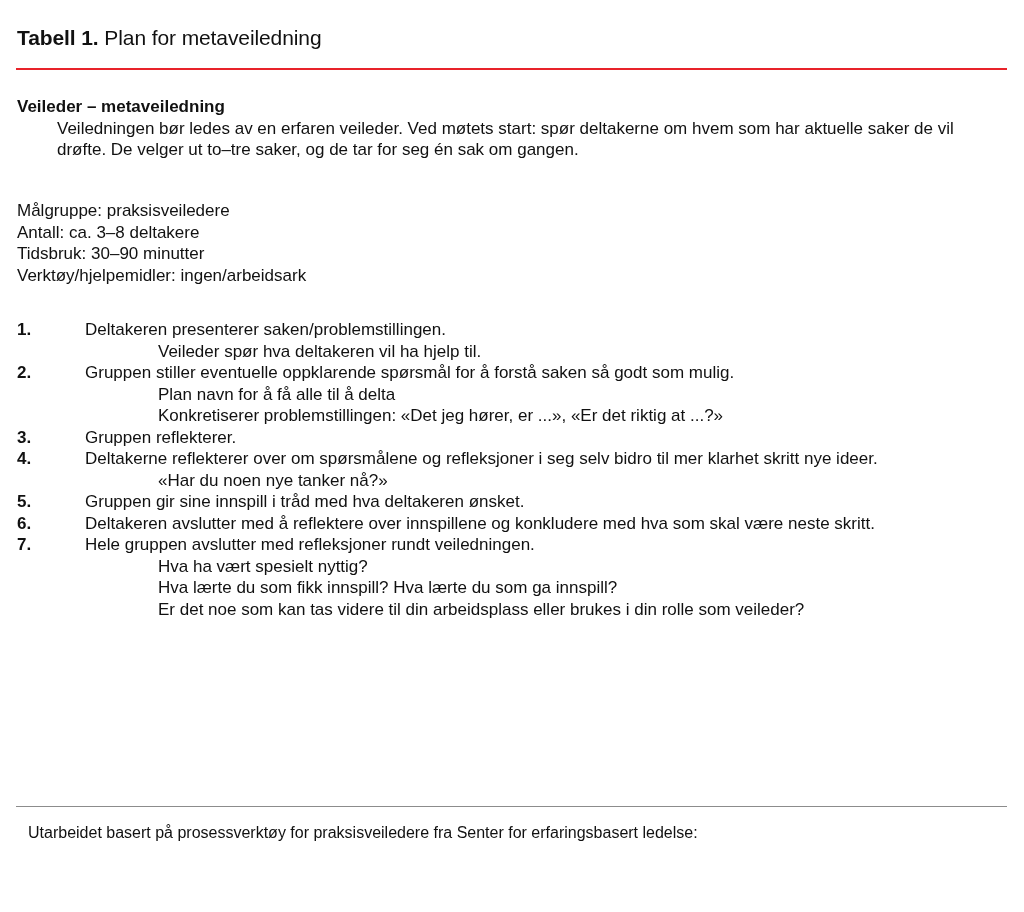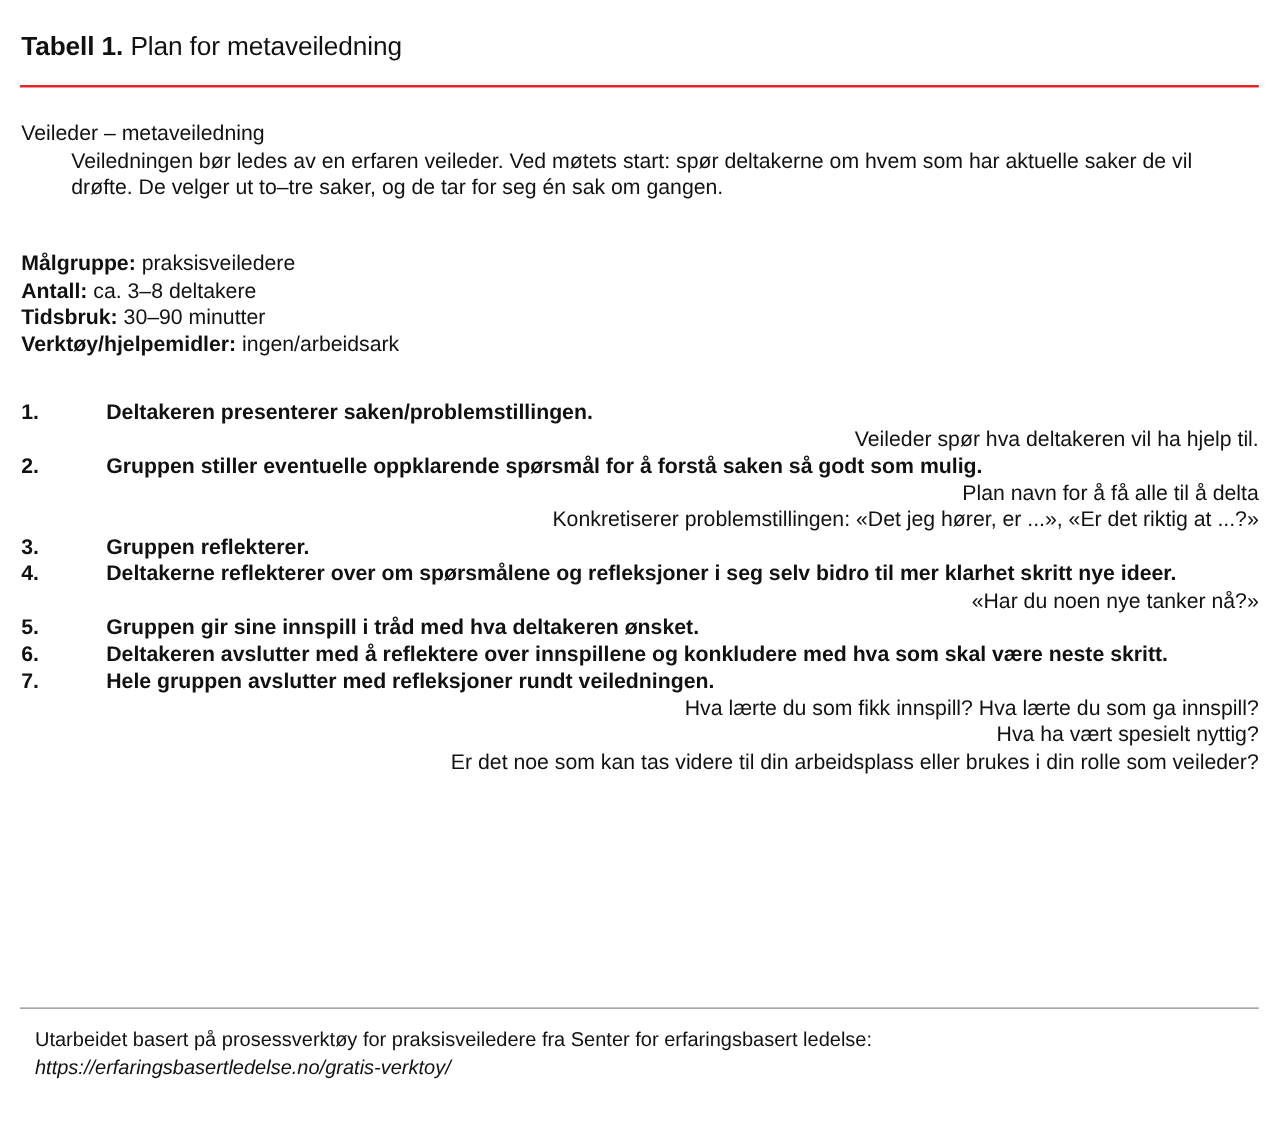--- a/index.html
+++ b/index.html
@@ -61,42 +61,42 @@
   
   .intro {
     position: absolute;
     left: 17px;
     top: 96px;
     width: 975px;
     font-size: 17px;
     line-height: 21.5px;
   }
   .intro .heading {
-    font-weight: normal;
+    font-weight: bold;
     display: block;
   }
   .intro .para {
     display: block;
     margin-left: 40px;
   }
 
   
   .meta {
     position: absolute;
     left: 17px;
     top: 200px;
     font-size: 17px;
     line-height: 21.5px;
   }
   .meta .row {
     display: block;
     white-space: nowrap;
   }
   .meta .key {
-    font-weight: bold;
+    font-weight: normal;
   }
   .meta .val {
     font-weight: normal;
   }
 
   
   .steps {
     position: absolute;
     left: 17px;
     top: 319px;
@@ -111,31 +111,30 @@
   }
   .step > .num {
     position: absolute;
     left: 0;
     top: 0;
     width: 58px;
     font-weight: bold;
   }
   .step > .main {
     display: block;
-    font-weight: bold;
+    font-weight: normal;
     max-width: 900px;
   }
   .step .subs {
     display: block;
     padding-left: 73px;
   }
   .step .subs .sub {
     display: block;
     font-weight: normal;
-    text-align: right;
   }
 
   
   .footer {
     position: absolute;
     left: 28px;
     top: 822px;
     width: 960px;
     font-size: 16px;
     line-height: 22px;
@@ -204,27 +203,26 @@
         <span class="main">Gruppen gir sine innspill i tråd med hva deltakeren ønsket.</span>
       </div>
       <div class="step">
         <span class="num">6.</span>
         <span class="main">Deltakeren avslutter med å reflektere over innspillene og konkludere med hva som skal være neste skritt.</span>
       </div>
       <div class="step">
         <span class="num">7.</span>
         <span class="main">Hele gruppen avslutter med refleksjoner rundt veiledningen.</span>
         <span class="subs">
+          <span class="sub">Hva ha vært spesielt nyttig?</span>
           <span class="sub">Hva lærte du som fikk innspill? Hva lærte du som ga innspill?</span>
-          <span class="sub">Hva ha vært spesielt nyttig?</span>
           <span class="sub">Er det noe som kan tas videre til din arbeidsplass eller brukes i din rolle som veileder?</span>
         </span>
       </div>
     </div>
 
   <div class="rule-gray" style="background: rgb(140, 140, 140);"></div>
 
   <div class="footer">
     <span class="note">Utarbeidet basert på prosessverktøy for praksisveiledere fra Senter for erfaringsbasert ledelse:</span>
-    <span class="url">https://erfaringsbasertledelse.no/gratis-verktoy/</span>
   </div>
 
 </div>
 
 </body></html>

